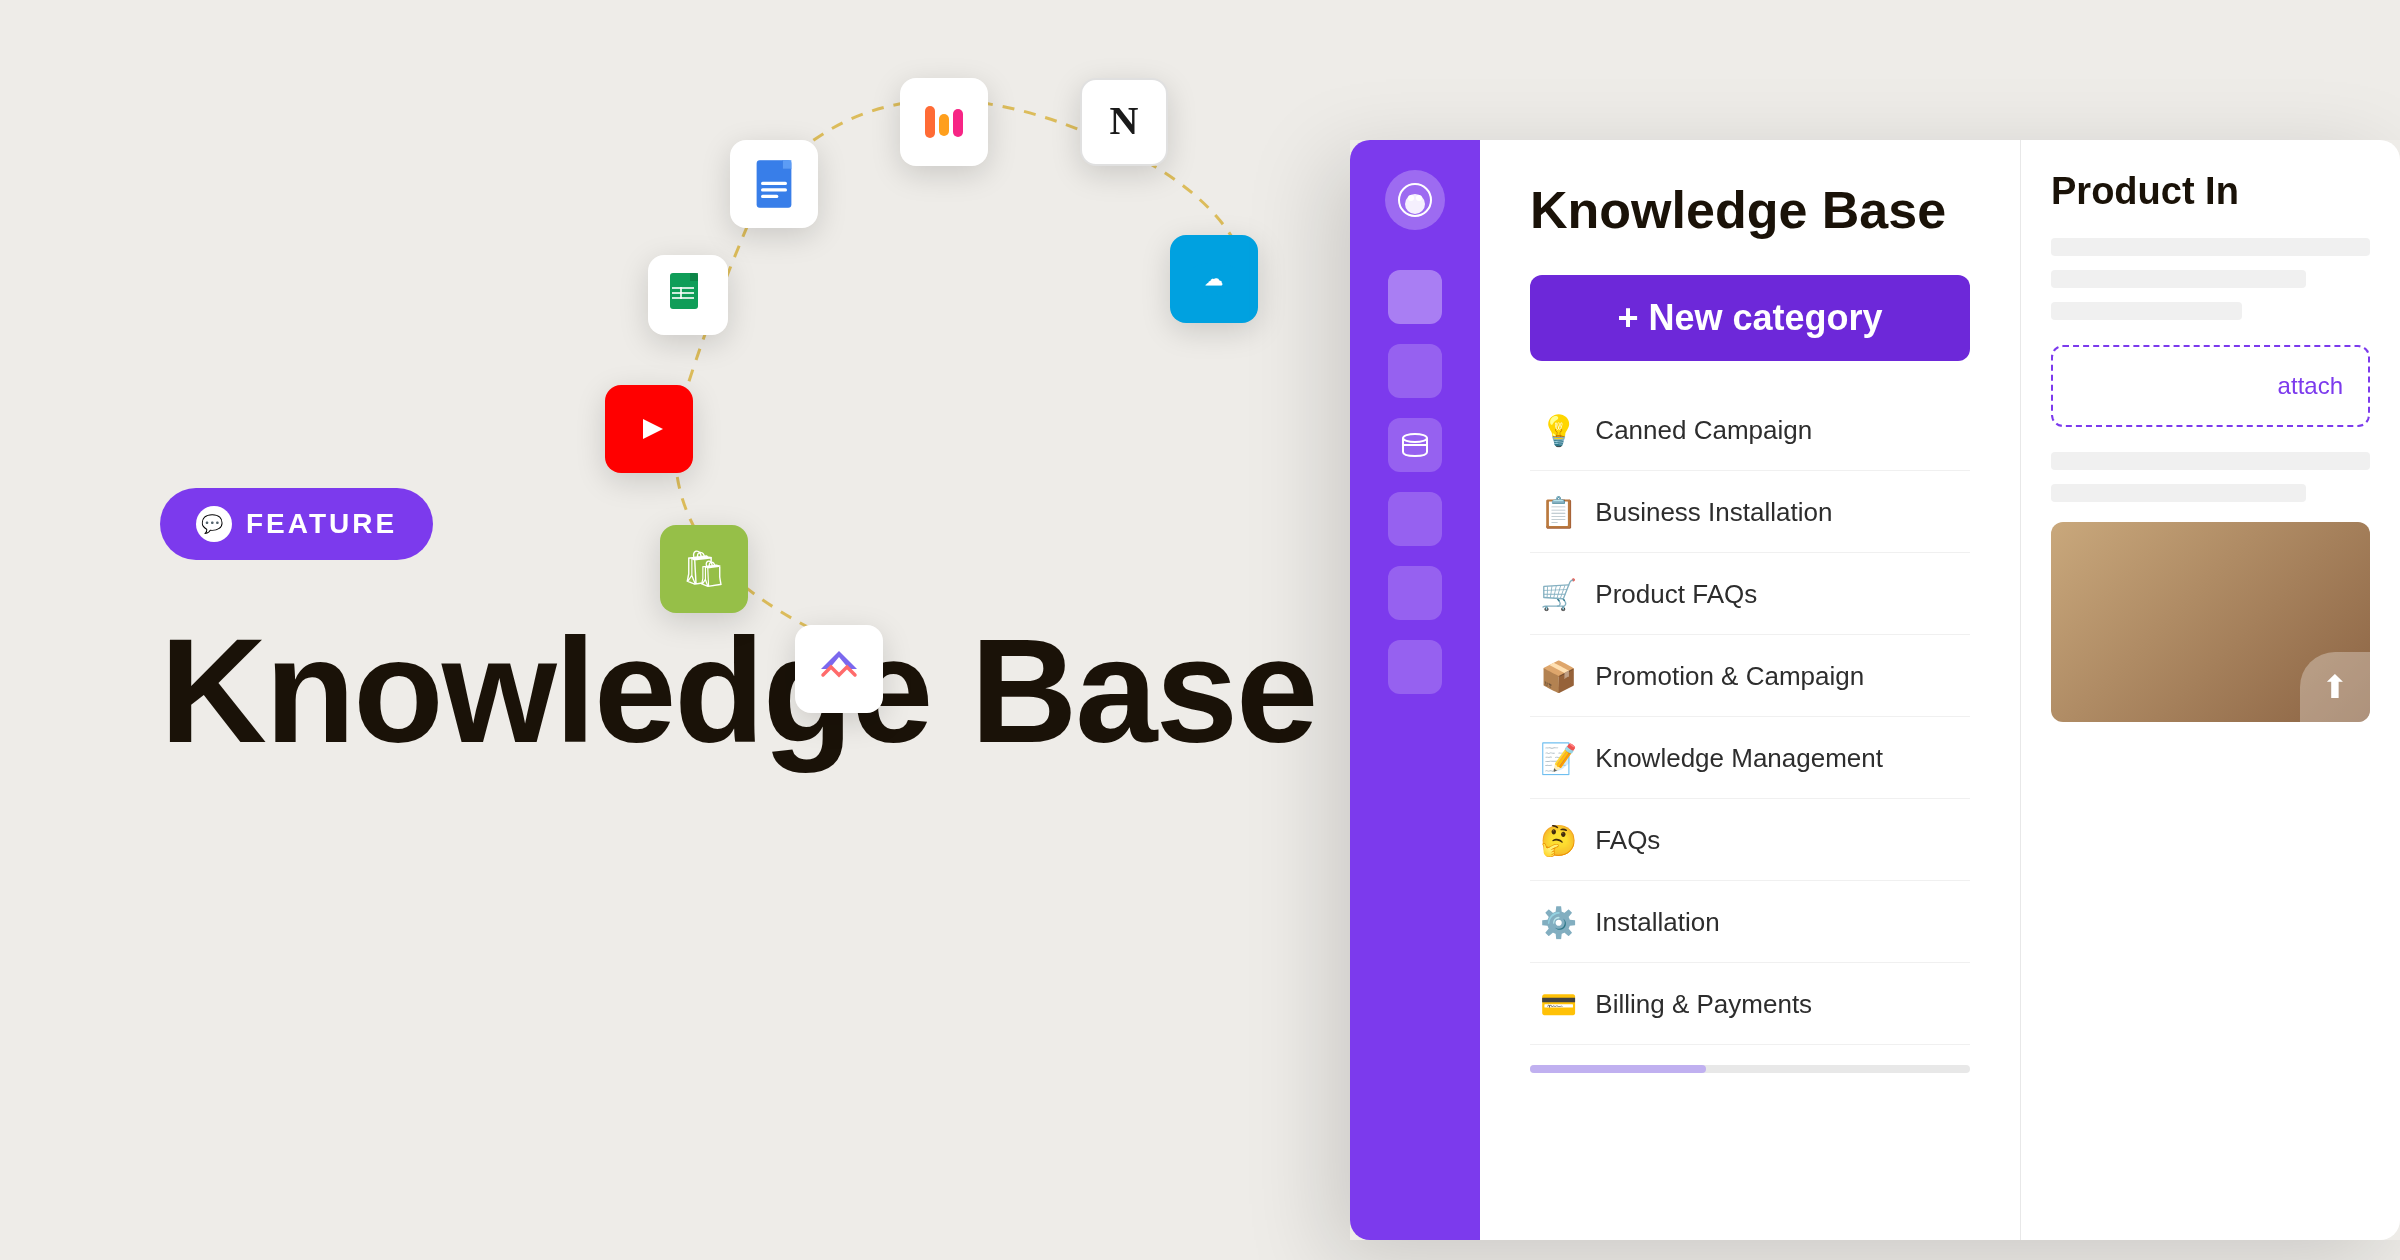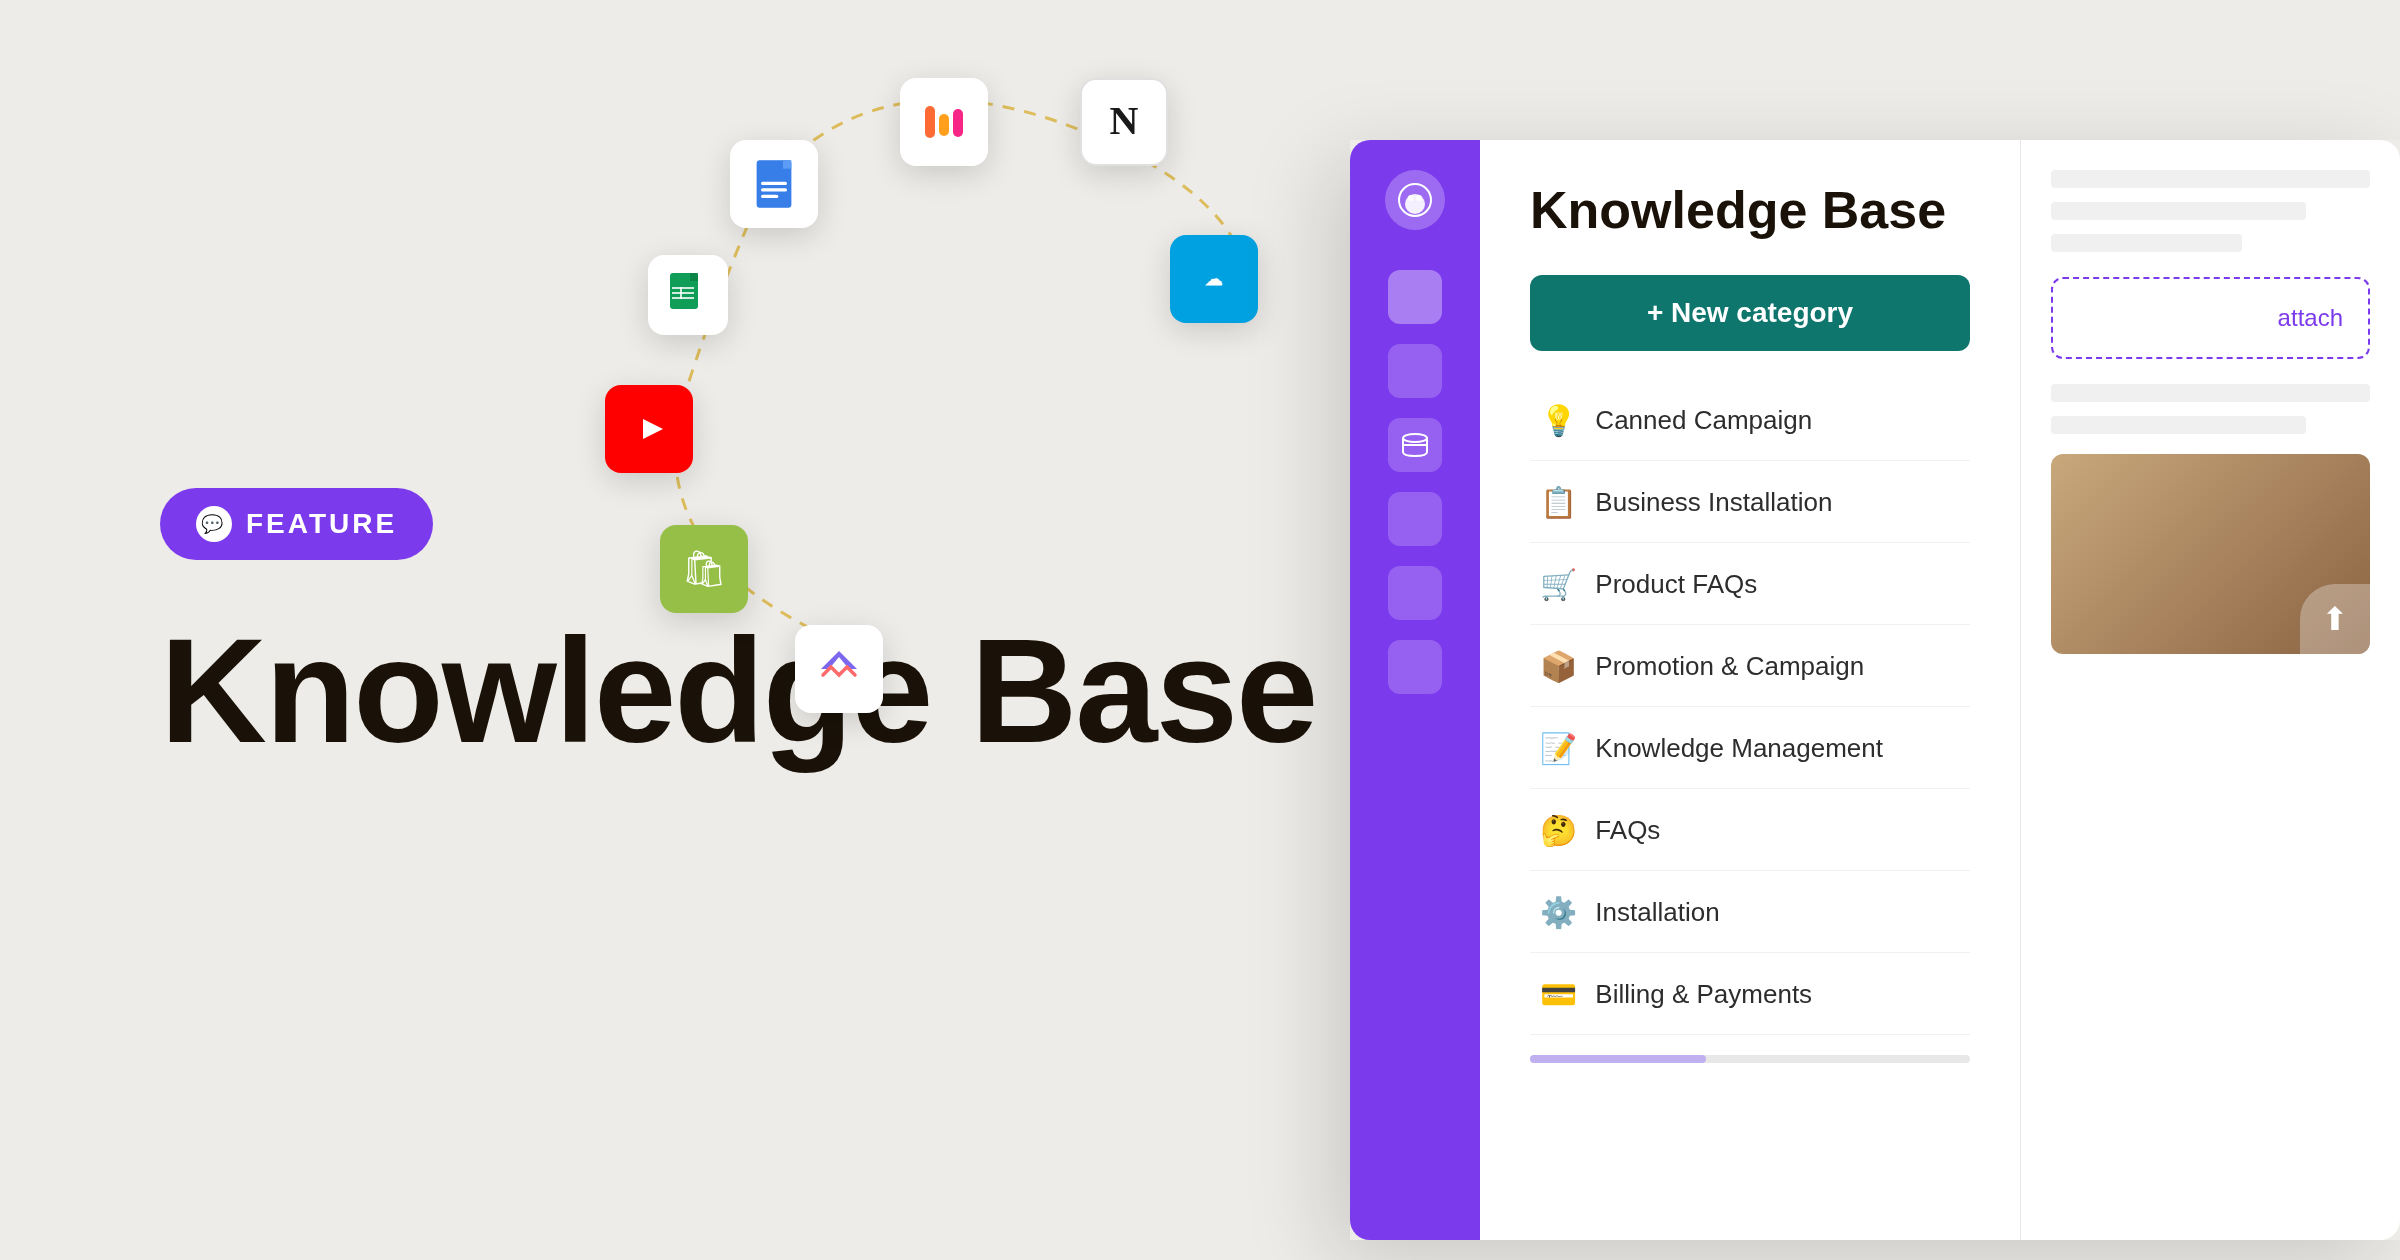--- a/index.html
+++ b/index.html
@@ -222,26 +222,26 @@
       font-weight: 800;
       color: #1a1208;
       margin-bottom: 35px;
     }
 
     .new-category-btn {
       display: flex;
       align-items: center;
       justify-content: center;
       gap: 12px;
-      background: #0f766e;
+      background: #6d28d9;
       color: white;
       border: none;
       border-radius: 12px;
       padding: 22px 40px;
-      font-size: 28px;
+      font-size: 36px;
       font-weight: 600;
       width: 100%;
       cursor: pointer;
       margin-bottom: 30px;
     }
 
     .category-list {
       display: flex;
       flex-direction: column;
       gap: 2px;
@@ -503,20 +503,21 @@
         <span>Billing &amp; Payments</span>
       </div>
     </div>
 
     <div class="scroll-indicator">
       <div class="scroll-thumb"></div>
     </div>
   </div>
 
   <div class="detail-panel">
+    <h3 class="detail-title">Product In</h3>
 
     <div class="detail-line long"></div>
     <div class="detail-line medium"></div>
     <div class="detail-line short"></div>
 
     <div class="detail-box-dashed">
       <span class="attach-text">attach</span>
     </div>
 
     <div class="detail-lines-bottom">

